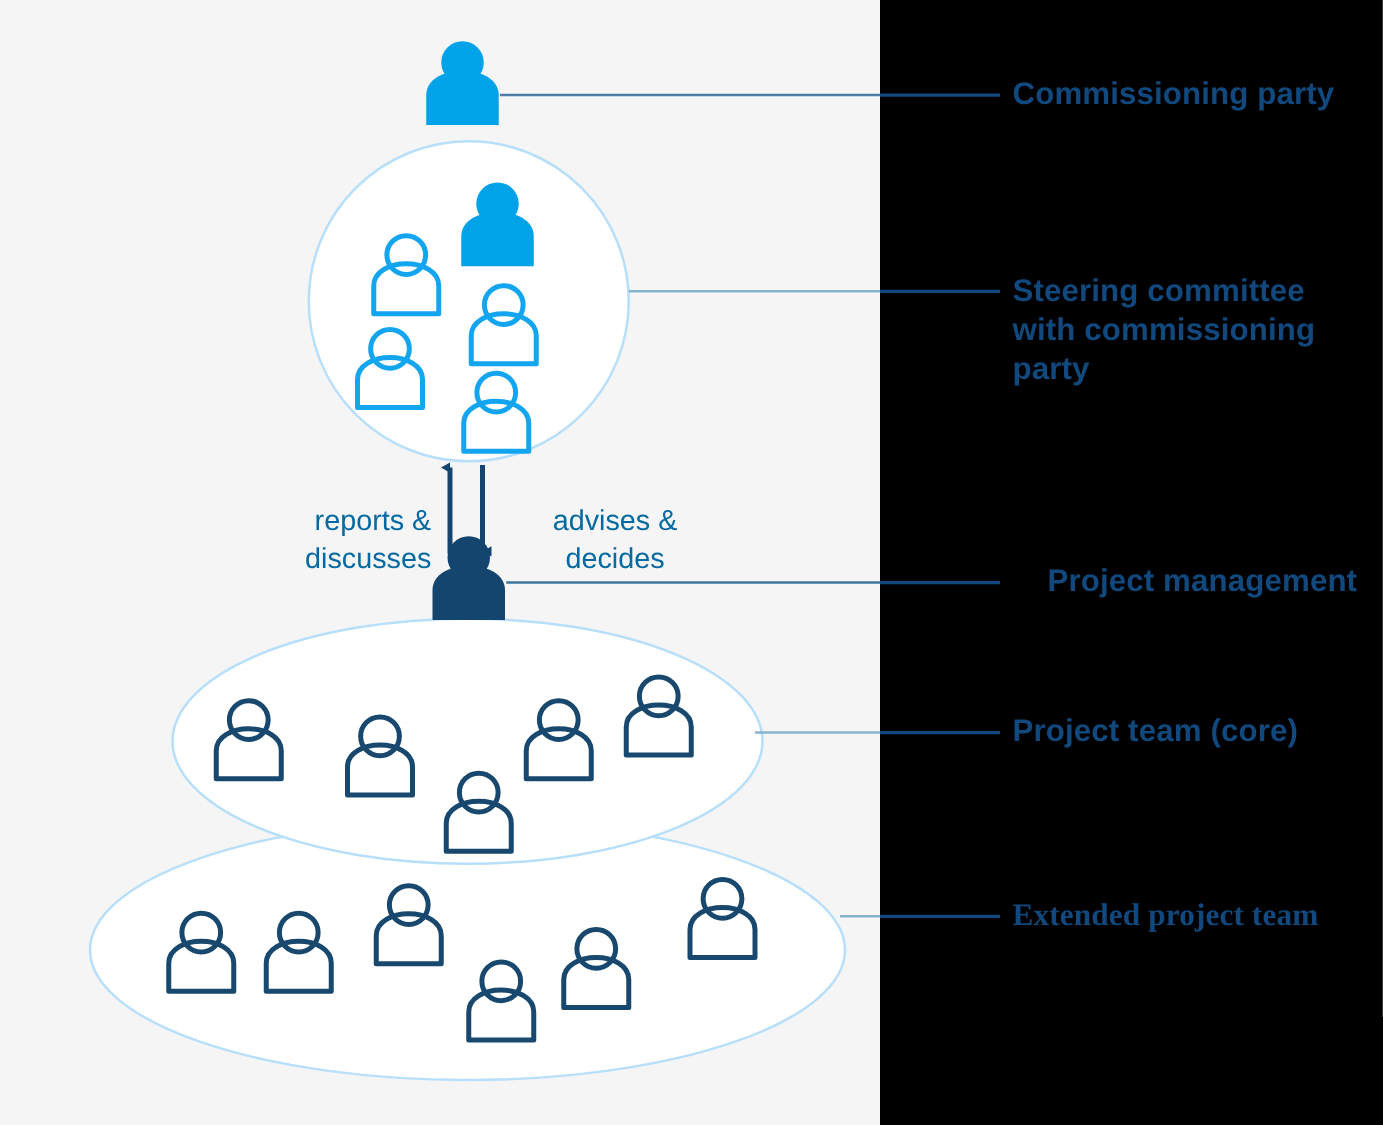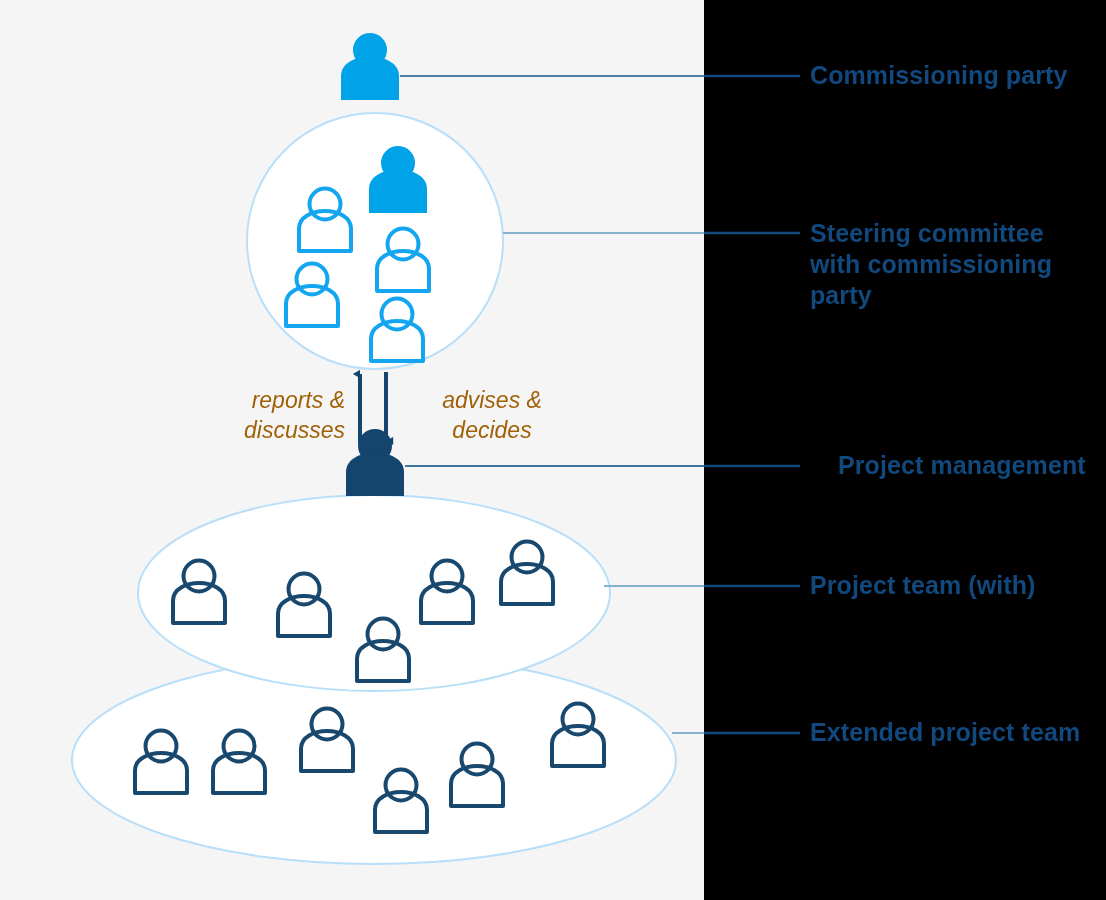--- a/index.html
+++ b/index.html
@@ -32,30 +32,30 @@
     font-weight:bold;
     font-size:25px;
     line-height:31px;
     letter-spacing:0.1px;
     white-space:pre-line;
   }
   #lbl-commissioning{left:810px;top:60px;}
   #lbl-steering     {left:810px;top:218px;width:250px;}
   #lbl-pm           {left:810px;top:450px;margin-left:28px;}
   #lbl-core         {left:810px;top:570px;}
-  #lbl-extended     {left:810px;top:717px;}
+  #lbl-extended     {left:810px;top:717px;font-family:Liberation Serif, serif;}
 
   
   .arrow-note{
     position:absolute;
-    color:#a16207;
-    font-style:italic;
+    color:#0369a1;
     font-size:23px;
     line-height:30px;
     white-space:pre-line;
+    margin-top:16px;
   }
   #note-reports{left:180px;top:385px;width:165px;text-align:right;}
   #note-advises{left:402px;top:385px;width:180px;text-align:center;}
 </style>
 </head>
 <body>
 
 <div id="stage">
 
   <div id="diagram-panel"></div>
@@ -154,17 +154,17 @@
 decides</div>
 
   <div class="side-label" id="lbl-steering">Steering committee
 with commissioning
 party</div>
 
   <div class="side-label" id="lbl-commissioning">Commissioning party</div>
 
   <div class="side-label" id="lbl-pm">Project management</div>
 
-  <div class="side-label" id="lbl-core">Project team (with)</div>
+  <div class="side-label" id="lbl-core">Project team (core)</div>
 
   <div class="side-label" id="lbl-extended">Extended project team</div>
 
 </div>
 
 </body></html>

